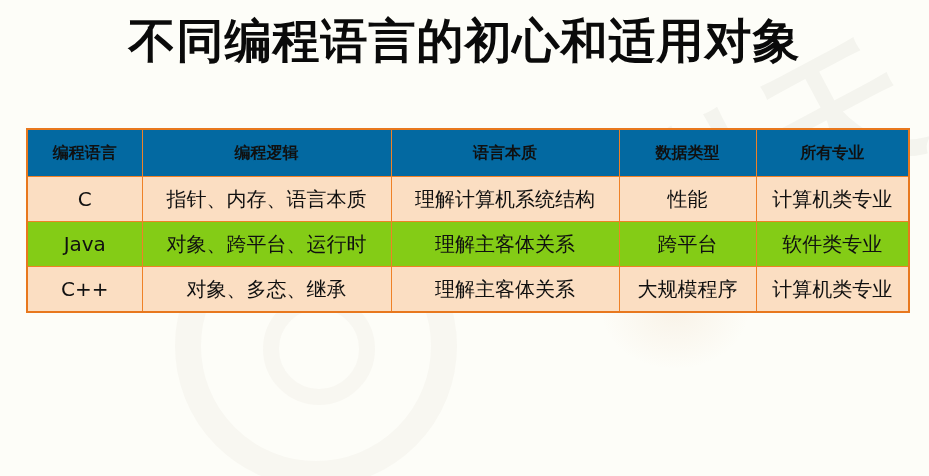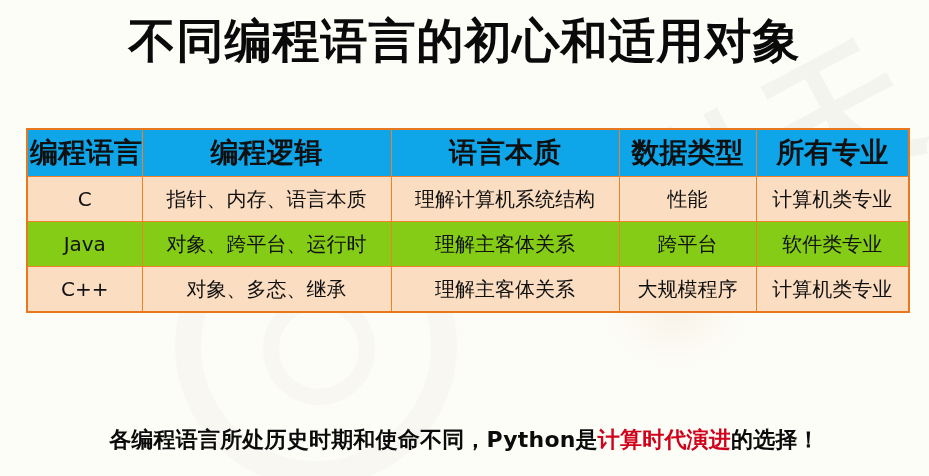--- a/index.html
+++ b/index.html
@@ -115,22 +115,22 @@
     height: 44px;
     padding: 0 2px;
     font-size: 20px;
     color: #101010;
     font-family: "DejaVu Sans", "Liberation Sans", sans-serif;
     white-space: nowrap;
     overflow: hidden;
   }
   table.lang-table th {
     font-weight: 700;
-    font-size: 28px;
-    background: #0ea5e9;
+    font-size: 16px;
+    background: #0369a1;
     height: 46px;
   }
   table.lang-table tr.row-tint td {
     background: #fbdec2;
   }
   table.lang-table tr.row-plain td {
     background: #84cc16;
   }
   table.lang-table td.col-lang {
     font-size: 20px;
@@ -209,15 +209,14 @@
           <td class="col-lang">C++</td>
           <td>对象、多态、继承</td>
           <td>理解主客体关系</td>
           <td>大规模程序</td>
           <td>计算机类专业</td>
         </tr>
       </tbody>
     </table>
   </div>
 
-  <div class="caption"><span>各编程语言所处历史时期和使命不同，Python是</span><span class="hl">计算时代演进</span><span>的选择！</span></div>
 
 </div>
 
 </body></html>

